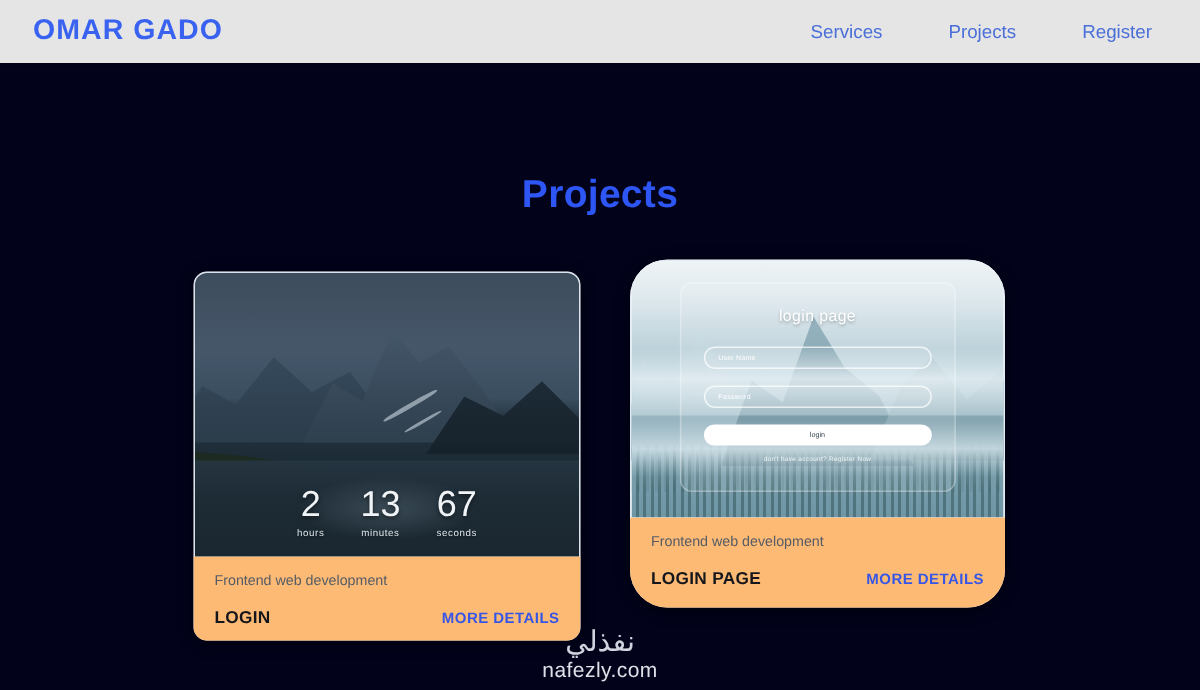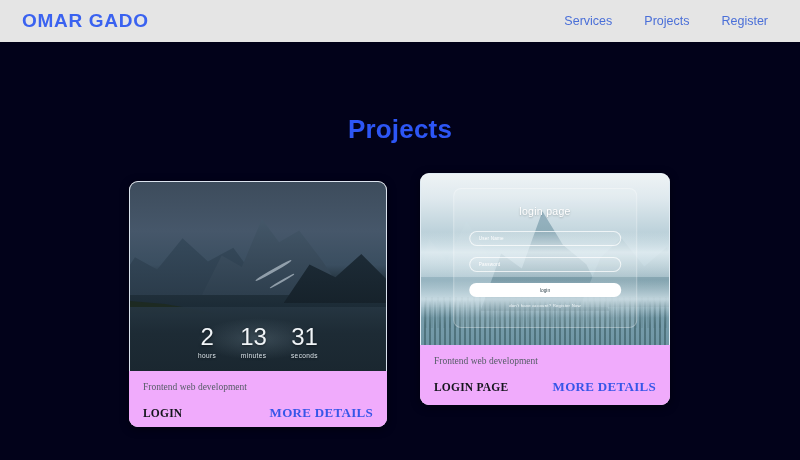--- a/index.html
+++ b/index.html
@@ -35,21 +35,21 @@
     font-size: 19px;
     font-weight: bold;
     color: #3a62f0;
     letter-spacing: 0.7px;
     white-space: nowrap;
   }
 
   .nav-links {
     display: flex;
     align-items: center;
-    gap: 32px;
+    gap: 44px;
   }
 
   .nav-link {
     font-size: 12.5px;
     color: #4a6fd8;
     text-decoration: none;
     white-space: nowrap;
   }
 
   
@@ -89,21 +89,21 @@
   }
 
   .card-clock {
     left: 129px;
     top: 0;
     width: 258px;
     height: 85px; 
   }
 
   .card-clock   { width: 258px; height: 246px; }
-  .card-login   { left: 420px; top: -8px; width: 250px; height: 232px; }
+  .card-login   { left: 420px; top: -8px; width: 250px; height: 232px; border-radius: 25px; }
 
   .card-media {
     position: relative;
     width: 100%;
     overflow: hidden;
   }
 
   .card-clock .card-media { height: 190px; border: 1px solid rgba(190,205,225,0.55); border-bottom: none; border-radius: 9px 9px 0 0; }
   .card-login .card-media { height: 172px; border: 1px solid rgba(200,220,235,0.55); border-bottom: none; border-radius: 9px 9px 0 0; }
 
@@ -316,42 +316,41 @@
     color: #33464f;
   }
   .lg-foot {
     font-size: 4.3px;
     color: #f2f7f9;
     letter-spacing: 0.2px;
   }
 
   
   .card-body {
-    background: #f0abfc;
+    background: #fdba74;
     padding: 11px 14px 20px 14px;
-    font-family: Liberation Serif, serif;
   }
   .card-kicker {
     font-size: 9.5px;
     color: #555c66;
     margin-bottom: 13px;
   }
   .card-foot {
     display: flex;
     align-items: center;
     justify-content: space-between;
   }
   .card-title {
     font-size: 11.5px;
     font-weight: bold;
     color: #14161c;
     letter-spacing: 0.2px;
   }
   .card-cta {
-    font-size: 13px;
+    font-size: 10px;
     font-weight: bold;
     color: #3656e8;
     letter-spacing: 0.3px;
     text-decoration: none;
     white-space: nowrap;
   }
 
   
   .watermark {
     position: absolute;
@@ -409,21 +408,21 @@
         <div class="countdown">
           <div class="cd-unit">
             <div class="cd-num">2</div>
             <div class="cd-lab">hours</div>
           </div>
           <div class="cd-unit">
             <div class="cd-num">13</div>
             <div class="cd-lab">minutes</div>
           </div>
           <div class="cd-unit">
-            <div class="cd-num">31</div>
+            <div class="cd-num">67</div>
             <div class="cd-lab">seconds</div>
           </div>
         </div>
       </div>
       <div class="card-body">
         <div class="card-kicker">Frontend web development</div>
         <div class="card-foot">
           <div class="card-title">LOGIN</div>
           <a class="card-cta" href="#">MORE DETAILS</a>
         </div>
@@ -461,13 +460,15 @@
           <div class="card-title">LOGIN PAGE</div>
           <a class="card-cta" href="#">MORE DETAILS</a>
         </div>
       </div>
     </div>
 
   </div>
 </div>
 
 <div class="watermark">
+  <div class="wm-ar">نفذلي</div>
+  <div class="wm-en">nafezly.com</div>
 </div>
 
 </body></html>

